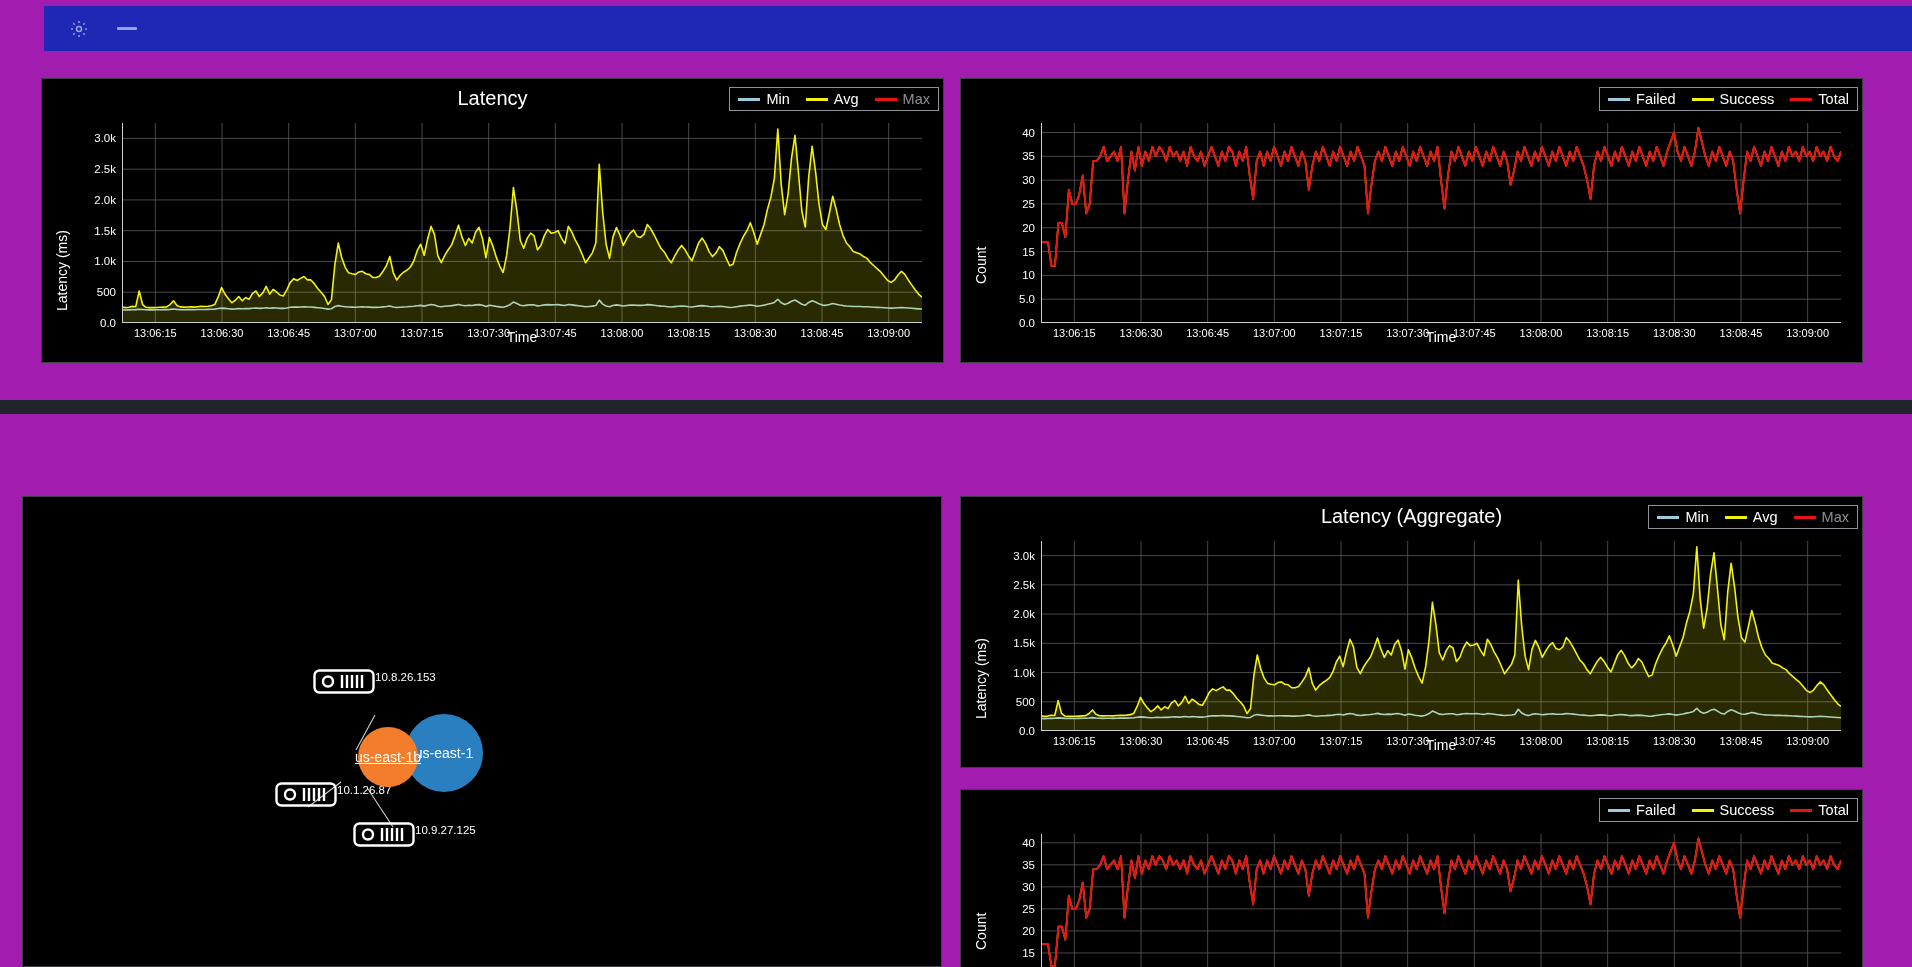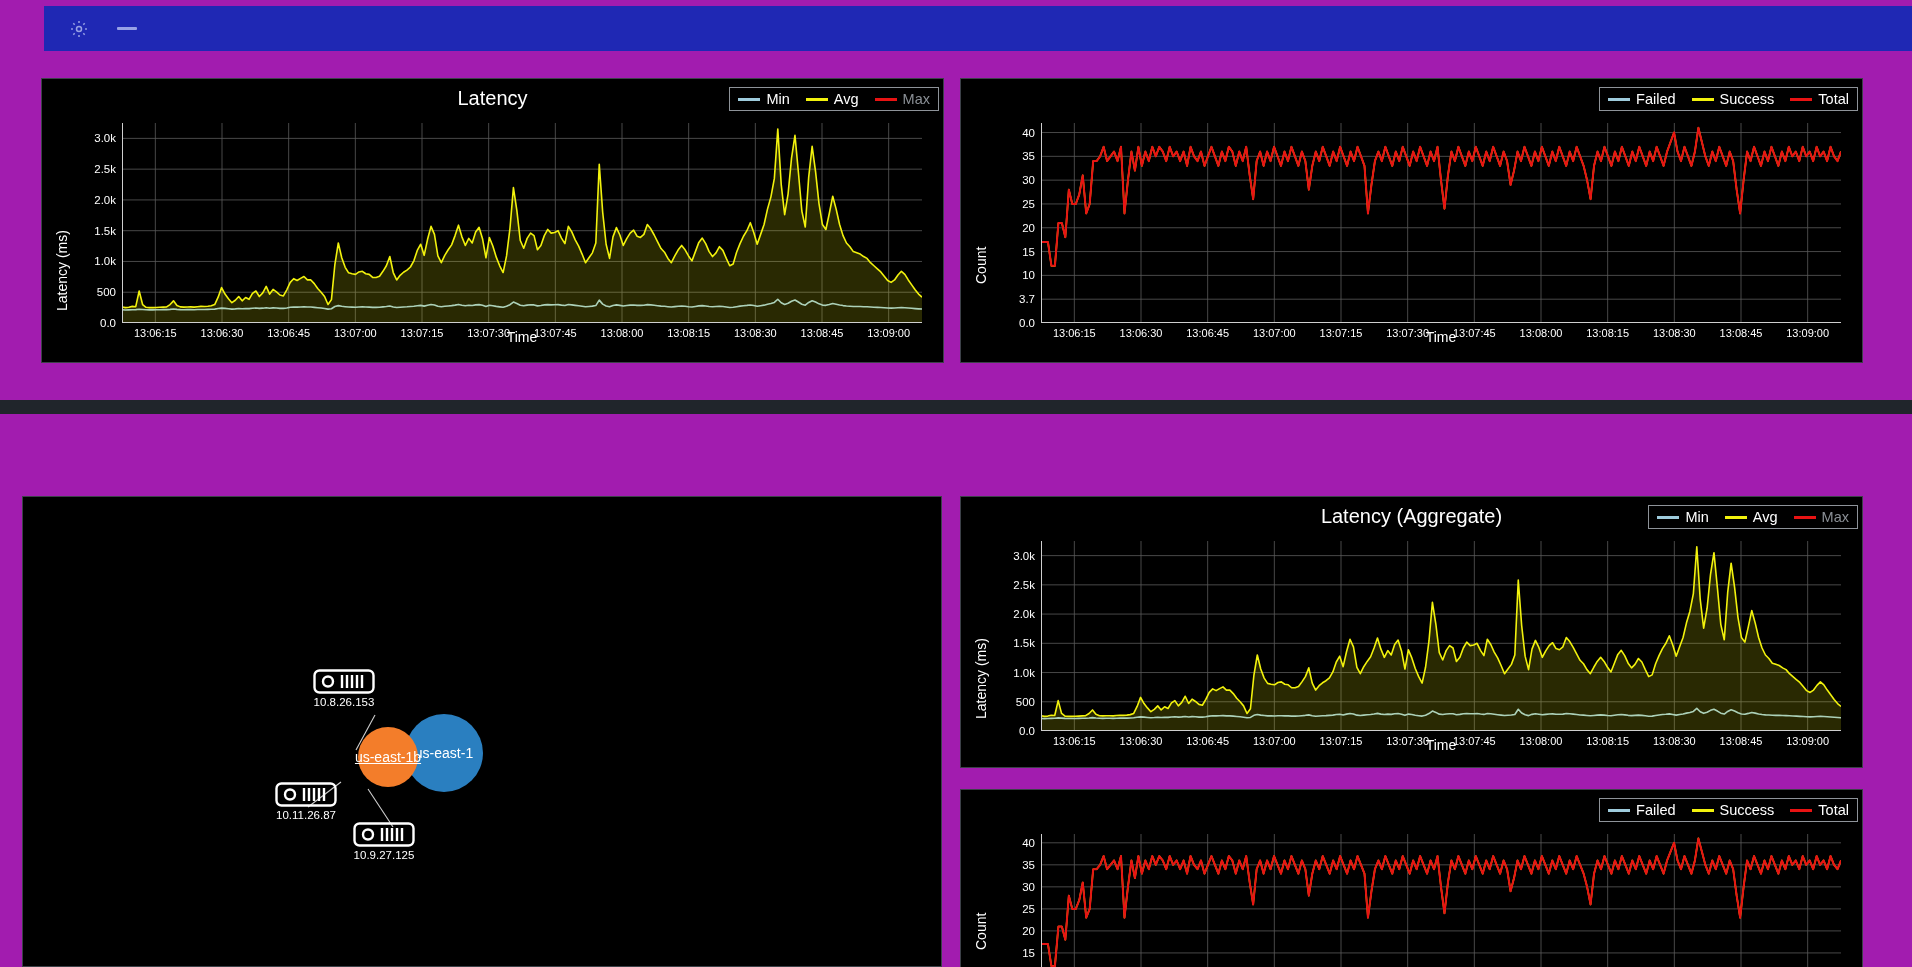--- a/index.html
+++ b/index.html
@@ -90,22 +90,22 @@
     overflow: hidden;
   }
   .net-node {
     position: absolute; border-radius: 50%;
     display: flex; align-items: center; justify-content: center;
     color: #ffffff; font-size: 14px; white-space: nowrap;
   }
   .net-node.az-b { background: #f37d2a; text-decoration: underline; }
   .net-node.az-a { background: #2a7fc0; }
   .host {
-    position: absolute; display: flex; flex-direction: column;
-    align-items: center;
+    position: absolute; display: flex; flex-direction: row;
+    align-items: flex-start;
   }
   .host-ip { color: #ffffff; font-size: 11.5px; margin-top: 2px; white-space: nowrap; }
   .host-icon svg { display: block; }
   .divider-row { position: absolute; left: 0; width: 100%; height: 14px; background: #20252b; }
 </style>
 </head>
 <body>
 
 <div class="page">
 
@@ -230,21 +230,21 @@
             <line x1="566.6666666666667" x2="566.6666666666667" y1="0" y2="200" stroke="#5a5a5a" stroke-width="0.8"></line>
             <line x1="633.3333333333333" x2="633.3333333333333" y1="0" y2="200" stroke="#5a5a5a" stroke-width="0.8"></line>
             <line x1="700" x2="700" y1="0" y2="200" stroke="#5a5a5a" stroke-width="0.8"></line>
             <line x1="766.6666666666667" x2="766.6666666666667" y1="0" y2="200" stroke="#5a5a5a" stroke-width="0.8"></line>
             <polyline points="0,119.04761904761905 3.4782608695652173,119.04761904761905 6.956521739130435,119.04761904761905 10.434782608695652,142.85714285714286 13.91304347826087,142.85714285714286 17.391304347826086,100 20.869565217391305,100 24.347826086956523,114.28571428571429 27.82608695652174,66.66666666666669 31.30434782608696,80.95238095238095 34.78260869565217,80.95238095238095 38.26086956521739,71.42857142857142 41.73913043478261,52.38095238095238 45.21739130434783,90.47619047619047 48.69565217391305,80.95238095238095 52.17391304347826,38.0952380952381 55.65217391304348,38.0952380952381 59.130434782608695,33.333333333333314 62.60869565217392,23.809523809523824 66.08695652173913,38.0952380952381 69.56521739130434,33.333333333333314 73.04347826086956,28.571428571428584 76.52173913043478,38.0952380952381 80,23.809523809523824 83.47826086956522,90.47619047619047 86.95652173913044,57.14285714285714 90.43478260869566,28.571428571428584 93.91304347826087,47.61904761904762 97.3913043478261,23.809523809523824 100.8695652173913,42.85714285714286 104.34782608695652,28.571428571428584 107.82608695652173,38.0952380952381 111.30434782608695,23.809523809523824 114.78260869565217,33.333333333333314 118.26086956521739,23.809523809523824 121.73913043478262,28.571428571428584 125.21739130434784,38.0952380952381 128.69565217391303,23.809523809523824 132.17391304347825,33.333333333333314 135.65217391304347,28.571428571428584 139.1304347826087,38.0952380952381 142.6086956521739,28.571428571428584 146.08695652173913,42.85714285714286 149.56521739130434,23.809523809523824 153.04347826086956,33.333333333333314 156.52173913043478,38.0952380952381 160,28.571428571428584 163.47826086956522,42.85714285714286 166.95652173913044,33.333333333333314 170.43478260869566,23.809523809523824 173.91304347826087,33.333333333333314 177.3913043478261,42.85714285714286 180.8695652173913,28.571428571428584 184.34782608695653,38.0952380952381 187.82608695652175,23.809523809523824 191.30434782608697,28.571428571428584 194.7826086956522,42.85714285714286 198.2608695652174,28.571428571428584 201.7391304347826,38.0952380952381 205.21739130434784,23.809523809523824 208.69565217391303,52.38095238095238 212.17391304347828,76.19047619047619 215.65217391304347,38.0952380952381 219.1304347826087,28.571428571428584 222.6086956521739,42.85714285714286 226.08695652173913,28.571428571428584 229.56521739130434,38.0952380952381 233.04347826086956,23.809523809523824 236.52173913043478,33.333333333333314 240,42.85714285714286 243.47826086956525,28.571428571428584 246.95652173913044,38.0952380952381 250.43478260869568,23.809523809523824 253.91304347826087,33.333333333333314 257.39130434782606,42.85714285714286 260.8695652173913,28.571428571428584 264.3478260869565,38.0952380952381 267.82608695652175,66.66666666666669 271.30434782608694,42.85714285714286 274.7826086956522,28.571428571428584 278.2608695652174,38.0952380952381 281.7391304347826,23.809523809523824 285.2173913043478,33.333333333333314 288.69565217391306,42.85714285714286 292.17391304347825,28.571428571428584 295.65217391304344,38.0952380952381 299.1304347826087,23.809523809523824 302.6086956521739,33.333333333333314 306.0869565217391,42.85714285714286 309.5652173913043,28.571428571428584 313.04347826086956,38.0952380952381 316.52173913043475,23.809523809523824 320,33.333333333333314 323.4782608695652,42.85714285714286 326.95652173913044,90.47619047619047 330.4347826086956,61.9047619047619 333.9130434782609,38.0952380952381 337.3913043478261,28.571428571428584 340.8695652173913,38.0952380952381 344.34782608695656,23.809523809523824 347.82608695652175,33.333333333333314 351.304347826087,42.85714285714286 354.7826086956522,28.571428571428584 358.26086956521743,38.0952380952381 361.7391304347826,23.809523809523824 365.2173913043478,33.333333333333314 368.69565217391306,42.85714285714286 372.17391304347825,28.571428571428584 375.6521739130435,38.0952380952381 379.1304347826087,23.809523809523824 382.60869565217394,33.333333333333314 386.0869565217391,42.85714285714286 389.5652173913044,28.571428571428584 393.04347826086956,38.0952380952381 396.5217391304348,23.809523809523824 400,57.14285714285714 403.4782608695652,85.71428571428572 406.9565217391304,52.38095238095238 410.4347826086957,28.571428571428584 413.9130434782609,38.0952380952381 417.39130434782606,23.809523809523824 420.86956521739125,33.333333333333314 424.34782608695656,42.85714285714286 427.82608695652175,28.571428571428584 431.30434782608694,38.0952380952381 434.78260869565213,23.809523809523824 438.2608695652174,33.333333333333314 441.7391304347826,42.85714285714286 445.2173913043478,28.571428571428584 448.695652173913,38.0952380952381 452.17391304347825,23.809523809523824 455.6521739130435,33.333333333333314 459.1304347826087,42.85714285714286 462.6086956521739,28.571428571428584 466.0869565217391,38.0952380952381 469.5652173913044,61.9047619047619 473.04347826086956,47.61904761904762 476.5217391304348,28.571428571428584 480,38.0952380952381 483.4782608695652,23.809523809523824 486.9565217391305,33.333333333333314 490.4347826086957,42.85714285714286 493.9130434782609,28.571428571428584 497.39130434782606,38.0952380952381 500.86956521739137,23.809523809523824 504.34782608695656,33.333333333333314 507.82608695652175,42.85714285714286 511.30434782608694,28.571428571428584 514.7826086956521,38.0952380952381 518.2608695652174,23.809523809523824 521.7391304347826,33.333333333333314 525.2173913043478,42.85714285714286 528.695652173913,28.571428571428584 532.1739130434783,38.0952380952381 535.6521739130435,23.809523809523824 539.1304347826087,33.333333333333314 542.6086956521739,42.85714285714286 546.0869565217391,57.14285714285714 549.5652173913044,76.19047619047619 553.0434782608696,42.85714285714286 556.5217391304348,28.571428571428584 560,38.0952380952381 563.4782608695652,23.809523809523824 566.9565217391305,33.333333333333314 570.4347826086956,42.85714285714286 573.9130434782609,28.571428571428584 577.3913043478261,38.0952380952381 580.8695652173914,23.809523809523824 584.3478260869565,33.333333333333314 587.8260869565217,42.85714285714286 591.3043478260869,28.571428571428584 594.7826086956522,38.0952380952381 598.2608695652174,23.809523809523824 601.7391304347826,33.333333333333314 605.2173913043478,42.85714285714286 608.6956521739131,28.571428571428584 612.1739130434783,38.0952380952381 615.6521739130435,23.809523809523824 619.1304347826086,33.333333333333314 622.6086956521739,42.85714285714286 626.0869565217391,28.571428571428584 629.5652173913044,19.047619047619037 633.0434782608695,9.523809523809547 636.5217391304348,28.571428571428584 640,38.0952380952381 643.4782608695652,23.809523809523824 646.9565217391304,33.333333333333314 650.4347826086956,42.85714285714286 653.9130434782609,28.571428571428584 657.3913043478261,4.761904761904759 660.8695652173913,19.047619047619037 664.3478260869565,33.333333333333314 667.8260869565217,42.85714285714286 671.304347826087,28.571428571428584 674.7826086956522,38.0952380952381 678.2608695652174,23.809523809523824 681.7391304347826,33.333333333333314 685.2173913043479,42.85714285714286 688.6956521739131,28.571428571428584 692.1739130434783,38.0952380952381 695.6521739130435,66.66666666666669 699.1304347826086,90.47619047619047 702.608695652174,57.14285714285714 706.0869565217391,28.571428571428584 709.5652173913044,38.0952380952381 713.0434782608695,23.809523809523824 716.5217391304349,33.333333333333314 720,42.85714285714286 723.4782608695652,28.571428571428584 726.9565217391304,38.0952380952381 730.4347826086956,23.809523809523824 733.9130434782609,33.333333333333314 737.3913043478261,42.85714285714286 740.8695652173913,28.571428571428584 744.3478260869565,38.0952380952381 747.8260869565217,23.809523809523824 751.304347826087,33.333333333333314 754.7826086956521,28.571428571428584 758.2608695652174,38.0952380952381 761.7391304347826,23.809523809523824 765.2173913043479,33.333333333333314 768.695652173913,28.571428571428584 772.1739130434783,38.0952380952381 775.6521739130435,23.809523809523824 779.1304347826087,33.333333333333314 782.6086956521739,28.571428571428584 786.0869565217391,38.0952380952381 789.5652173913044,23.809523809523824 793.0434782608696,33.333333333333314 796.5217391304348,38.0952380952381 800,28.571428571428584" fill="none" stroke="#f2f20d" stroke-width="1.6" stroke-linejoin="round"></polyline>
             <polyline points="0,119.04761904761905 3.4782608695652173,119.04761904761905 6.956521739130435,119.04761904761905 10.434782608695652,142.85714285714286 13.91304347826087,142.85714285714286 17.391304347826086,100 20.869565217391305,100 24.347826086956523,114.28571428571429 27.82608695652174,66.66666666666669 31.30434782608696,80.95238095238095 34.78260869565217,80.95238095238095 38.26086956521739,71.42857142857142 41.73913043478261,52.38095238095238 45.21739130434783,90.47619047619047 48.69565217391305,80.95238095238095 52.17391304347826,38.0952380952381 55.65217391304348,38.0952380952381 59.130434782608695,33.333333333333314 62.60869565217392,23.809523809523824 66.08695652173913,38.0952380952381 69.56521739130434,33.333333333333314 73.04347826086956,28.571428571428584 76.52173913043478,38.0952380952381 80,23.809523809523824 83.47826086956522,90.47619047619047 86.95652173913044,57.14285714285714 90.43478260869566,28.571428571428584 93.91304347826087,47.61904761904762 97.3913043478261,23.809523809523824 100.8695652173913,42.85714285714286 104.34782608695652,28.571428571428584 107.82608695652173,38.0952380952381 111.30434782608695,23.809523809523824 114.78260869565217,33.333333333333314 118.26086956521739,23.809523809523824 121.73913043478262,28.571428571428584 125.21739130434784,38.0952380952381 128.69565217391303,23.809523809523824 132.17391304347825,33.333333333333314 135.65217391304347,28.571428571428584 139.1304347826087,38.0952380952381 142.6086956521739,28.571428571428584 146.08695652173913,42.85714285714286 149.56521739130434,23.809523809523824 153.04347826086956,33.333333333333314 156.52173913043478,38.0952380952381 160,28.571428571428584 163.47826086956522,42.85714285714286 166.95652173913044,33.333333333333314 170.43478260869566,23.809523809523824 173.91304347826087,33.333333333333314 177.3913043478261,42.85714285714286 180.8695652173913,28.571428571428584 184.34782608695653,38.0952380952381 187.82608695652175,23.809523809523824 191.30434782608697,28.571428571428584 194.7826086956522,42.85714285714286 198.2608695652174,28.571428571428584 201.7391304347826,38.0952380952381 205.21739130434784,23.809523809523824 208.69565217391303,52.38095238095238 212.17391304347828,76.19047619047619 215.65217391304347,38.0952380952381 219.1304347826087,28.571428571428584 222.6086956521739,42.85714285714286 226.08695652173913,28.571428571428584 229.56521739130434,38.0952380952381 233.04347826086956,23.809523809523824 236.52173913043478,33.333333333333314 240,42.85714285714286 243.47826086956525,28.571428571428584 246.95652173913044,38.0952380952381 250.43478260869568,23.809523809523824 253.91304347826087,33.333333333333314 257.39130434782606,42.85714285714286 260.8695652173913,28.571428571428584 264.3478260869565,38.0952380952381 267.82608695652175,66.66666666666669 271.30434782608694,42.85714285714286 274.7826086956522,28.571428571428584 278.2608695652174,38.0952380952381 281.7391304347826,23.809523809523824 285.2173913043478,33.333333333333314 288.69565217391306,42.85714285714286 292.17391304347825,28.571428571428584 295.65217391304344,38.0952380952381 299.1304347826087,23.809523809523824 302.6086956521739,33.333333333333314 306.0869565217391,42.85714285714286 309.5652173913043,28.571428571428584 313.04347826086956,38.0952380952381 316.52173913043475,23.809523809523824 320,33.333333333333314 323.4782608695652,42.85714285714286 326.95652173913044,90.47619047619047 330.4347826086956,61.9047619047619 333.9130434782609,38.0952380952381 337.3913043478261,28.571428571428584 340.8695652173913,38.0952380952381 344.34782608695656,23.809523809523824 347.82608695652175,33.333333333333314 351.304347826087,42.85714285714286 354.7826086956522,28.571428571428584 358.26086956521743,38.0952380952381 361.7391304347826,23.809523809523824 365.2173913043478,33.333333333333314 368.69565217391306,42.85714285714286 372.17391304347825,28.571428571428584 375.6521739130435,38.0952380952381 379.1304347826087,23.809523809523824 382.60869565217394,33.333333333333314 386.0869565217391,42.85714285714286 389.5652173913044,28.571428571428584 393.04347826086956,38.0952380952381 396.5217391304348,23.809523809523824 400,57.14285714285714 403.4782608695652,85.71428571428572 406.9565217391304,52.38095238095238 410.4347826086957,28.571428571428584 413.9130434782609,38.0952380952381 417.39130434782606,23.809523809523824 420.86956521739125,33.333333333333314 424.34782608695656,42.85714285714286 427.82608695652175,28.571428571428584 431.30434782608694,38.0952380952381 434.78260869565213,23.809523809523824 438.2608695652174,33.333333333333314 441.7391304347826,42.85714285714286 445.2173913043478,28.571428571428584 448.695652173913,38.0952380952381 452.17391304347825,23.809523809523824 455.6521739130435,33.333333333333314 459.1304347826087,42.85714285714286 462.6086956521739,28.571428571428584 466.0869565217391,38.0952380952381 469.5652173913044,61.9047619047619 473.04347826086956,47.61904761904762 476.5217391304348,28.571428571428584 480,38.0952380952381 483.4782608695652,23.809523809523824 486.9565217391305,33.333333333333314 490.4347826086957,42.85714285714286 493.9130434782609,28.571428571428584 497.39130434782606,38.0952380952381 500.86956521739137,23.809523809523824 504.34782608695656,33.333333333333314 507.82608695652175,42.85714285714286 511.30434782608694,28.571428571428584 514.7826086956521,38.0952380952381 518.2608695652174,23.809523809523824 521.7391304347826,33.333333333333314 525.2173913043478,42.85714285714286 528.695652173913,28.571428571428584 532.1739130434783,38.0952380952381 535.6521739130435,23.809523809523824 539.1304347826087,33.333333333333314 542.6086956521739,42.85714285714286 546.0869565217391,57.14285714285714 549.5652173913044,76.19047619047619 553.0434782608696,42.85714285714286 556.5217391304348,28.571428571428584 560,38.0952380952381 563.4782608695652,23.809523809523824 566.9565217391305,33.333333333333314 570.4347826086956,42.85714285714286 573.9130434782609,28.571428571428584 577.3913043478261,38.0952380952381 580.8695652173914,23.809523809523824 584.3478260869565,33.333333333333314 587.8260869565217,42.85714285714286 591.3043478260869,28.571428571428584 594.7826086956522,38.0952380952381 598.2608695652174,23.809523809523824 601.7391304347826,33.333333333333314 605.2173913043478,42.85714285714286 608.6956521739131,28.571428571428584 612.1739130434783,38.0952380952381 615.6521739130435,23.809523809523824 619.1304347826086,33.333333333333314 622.6086956521739,42.85714285714286 626.0869565217391,28.571428571428584 629.5652173913044,19.047619047619037 633.0434782608695,9.523809523809547 636.5217391304348,28.571428571428584 640,38.0952380952381 643.4782608695652,23.809523809523824 646.9565217391304,33.333333333333314 650.4347826086956,42.85714285714286 653.9130434782609,28.571428571428584 657.3913043478261,4.761904761904759 660.8695652173913,19.047619047619037 664.3478260869565,33.333333333333314 667.8260869565217,42.85714285714286 671.304347826087,28.571428571428584 674.7826086956522,38.0952380952381 678.2608695652174,23.809523809523824 681.7391304347826,33.333333333333314 685.2173913043479,42.85714285714286 688.6956521739131,28.571428571428584 692.1739130434783,38.0952380952381 695.6521739130435,66.66666666666669 699.1304347826086,90.47619047619047 702.608695652174,57.14285714285714 706.0869565217391,28.571428571428584 709.5652173913044,38.0952380952381 713.0434782608695,23.809523809523824 716.5217391304349,33.333333333333314 720,42.85714285714286 723.4782608695652,28.571428571428584 726.9565217391304,38.0952380952381 730.4347826086956,23.809523809523824 733.9130434782609,33.333333333333314 737.3913043478261,42.85714285714286 740.8695652173913,28.571428571428584 744.3478260869565,38.0952380952381 747.8260869565217,23.809523809523824 751.304347826087,33.333333333333314 754.7826086956521,28.571428571428584 758.2608695652174,38.0952380952381 761.7391304347826,23.809523809523824 765.2173913043479,33.333333333333314 768.695652173913,28.571428571428584 772.1739130434783,38.0952380952381 775.6521739130435,23.809523809523824 779.1304347826087,33.333333333333314 782.6086956521739,28.571428571428584 786.0869565217391,38.0952380952381 789.5652173913044,23.809523809523824 793.0434782608696,33.333333333333314 796.5217391304348,38.0952380952381 800,28.571428571428584" fill="none" stroke="#e81313" stroke-width="2" stroke-linejoin="round"></polyline>
             <line x1="0.5" x2="0.5" y1="0" y2="200" stroke="#cfcfcf" stroke-width="1"></line>
             <line x1="0" x2="800" y1="199.5" y2="199.5" stroke="#cfcfcf" stroke-width="1"></line>
           </svg>
           <div class="tick-y" style="top: 200px; right: 806px;">0.0</div>
-          <div class="tick-y" style="top: 176.19px; right: 806px;">3.7</div>
+          <div class="tick-y" style="top: 176.19px; right: 806px;">5.0</div>
           <div class="tick-y" style="top: 152.381px; right: 806px;">10</div>
           <div class="tick-y" style="top: 128.571px; right: 806px;">15</div>
           <div class="tick-y" style="top: 104.762px; right: 806px;">20</div>
           <div class="tick-y" style="top: 80.9524px; right: 806px;">25</div>
           <div class="tick-y" style="top: 57.1429px; right: 806px;">30</div>
           <div class="tick-y" style="top: 33.3333px; right: 806px;">35</div>
           <div class="tick-y" style="top: 9.52381px; right: 806px;">40</div>
           <div class="tick-x" style="left: 33.3333px; top: 204px;">13:06:15</div>
           <div class="tick-x" style="left: 100px; top: 204px;">13:06:30</div>
           <div class="tick-x" style="left: 166.667px; top: 204px;">13:06:45</div>
@@ -300,21 +300,21 @@
             <circle cx="15" cy="12.5" r="5" fill="none" stroke="#ffffff" stroke-width="2.4"></circle>
             <g stroke="#ffffff" stroke-width="2.4">
               <line x1="29" y1="6" x2="29" y2="19"></line>
               <line x1="34" y1="6" x2="34" y2="19"></line>
               <line x1="39" y1="6" x2="39" y2="19"></line>
               <line x1="44" y1="6" x2="44" y2="19"></line>
               <line x1="49" y1="6" x2="49" y2="19"></line>
             </g>
           </svg>
         </span>
-        <span class="host-ip">10.11.26.87</span>
+        <span class="host-ip">10.1.26.87</span>
       </div>
 
       <div class="host" style="left:330px;top:325px;">
         <span class="host-icon">
           <svg width="62" height="25" viewBox="0 0 62 25">
             <rect x="1.5" y="1.5" width="59" height="22" rx="5" fill="none" stroke="#ffffff" stroke-width="2.4"></rect>
             <circle cx="15" cy="12.5" r="5" fill="none" stroke="#ffffff" stroke-width="2.4"></circle>
             <g stroke="#ffffff" stroke-width="2.4">
               <line x1="29" y1="6" x2="29" y2="19"></line>
               <line x1="34" y1="6" x2="34" y2="19"></line>

